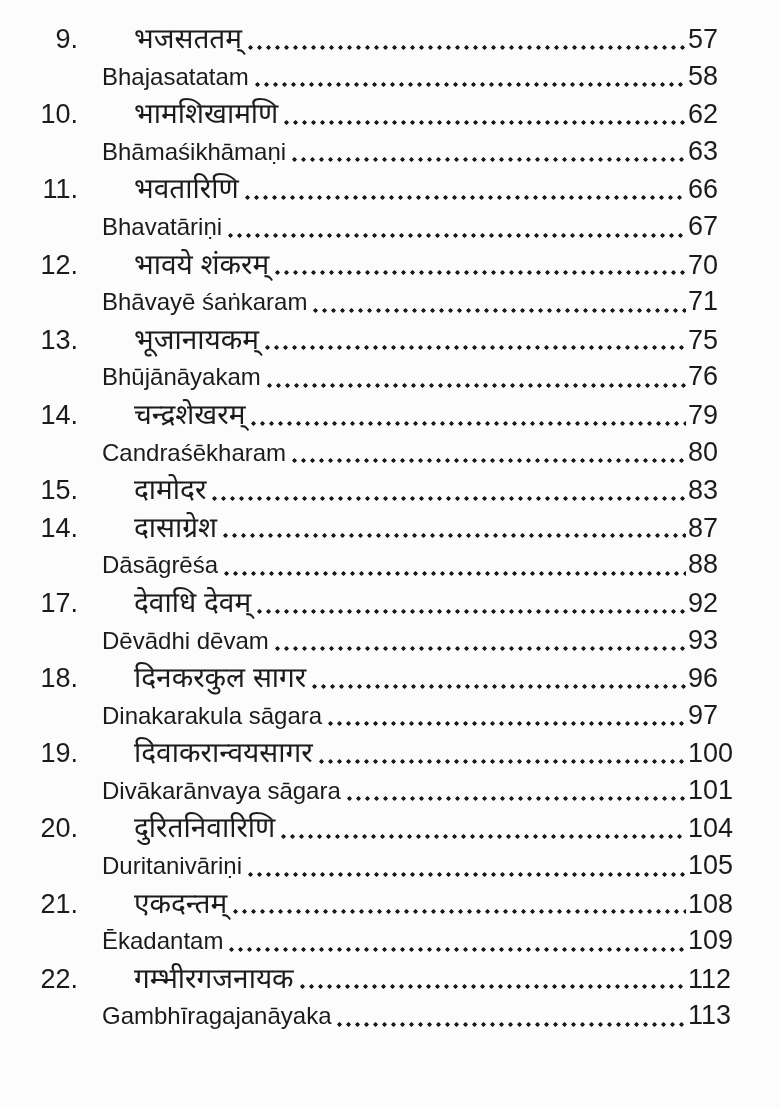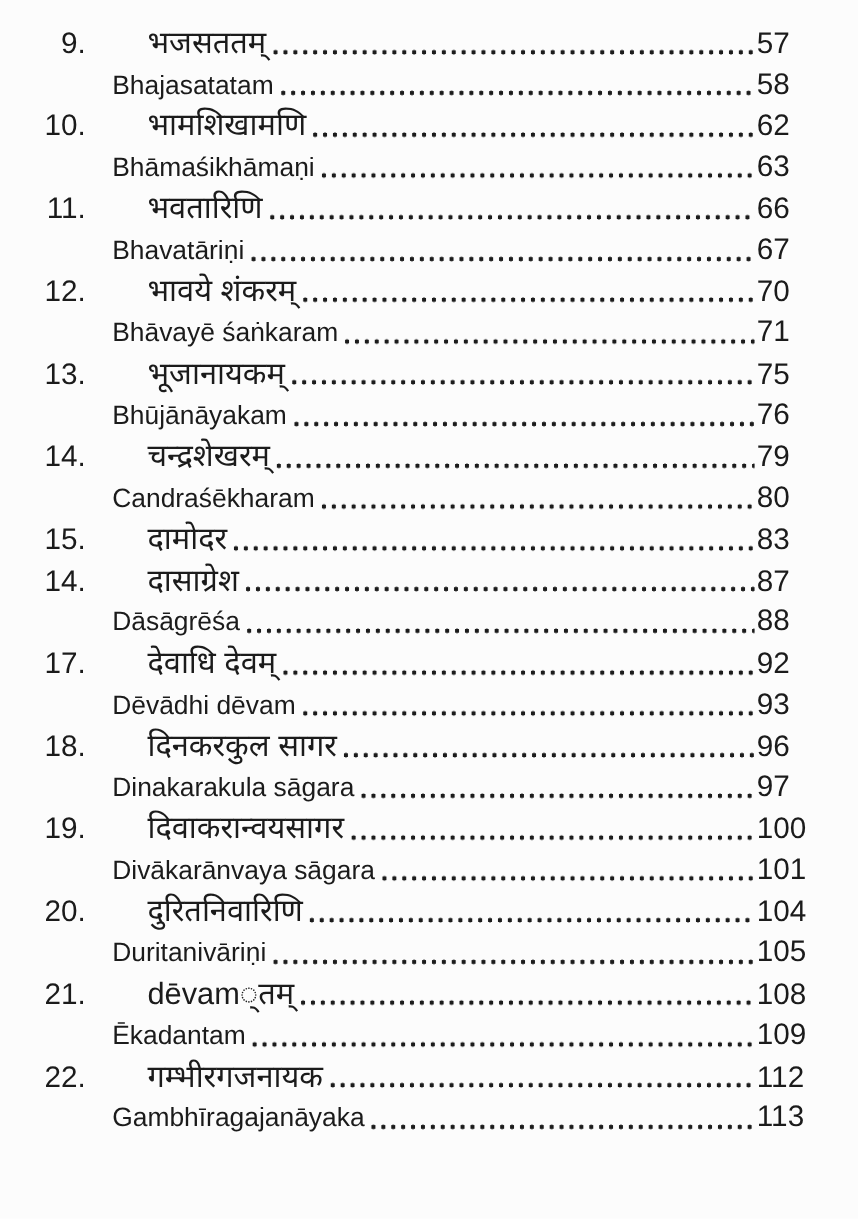--- a/index.html
+++ b/index.html
@@ -235,21 +235,21 @@
       <span class="num"></span>
       <span class="title latin">Duritanivāriṇi</span>
       <span class="leader"></span>
       <span class="pageno">105</span>
     </div>
   </div>
 
   <div class="entry">
     <div class="row">
       <span class="num">21.</span>
-      <span class="title deva">dēvam्तम्</span>
+      <span class="title deva">एकदन्तम्</span>
       <span class="leader"></span>
       <span class="pageno">108</span>
     </div>
     <div class="row">
       <span class="num"></span>
       <span class="title latin">Ēkadantam</span>
       <span class="leader"></span>
       <span class="pageno">109</span>
     </div>
   </div>

